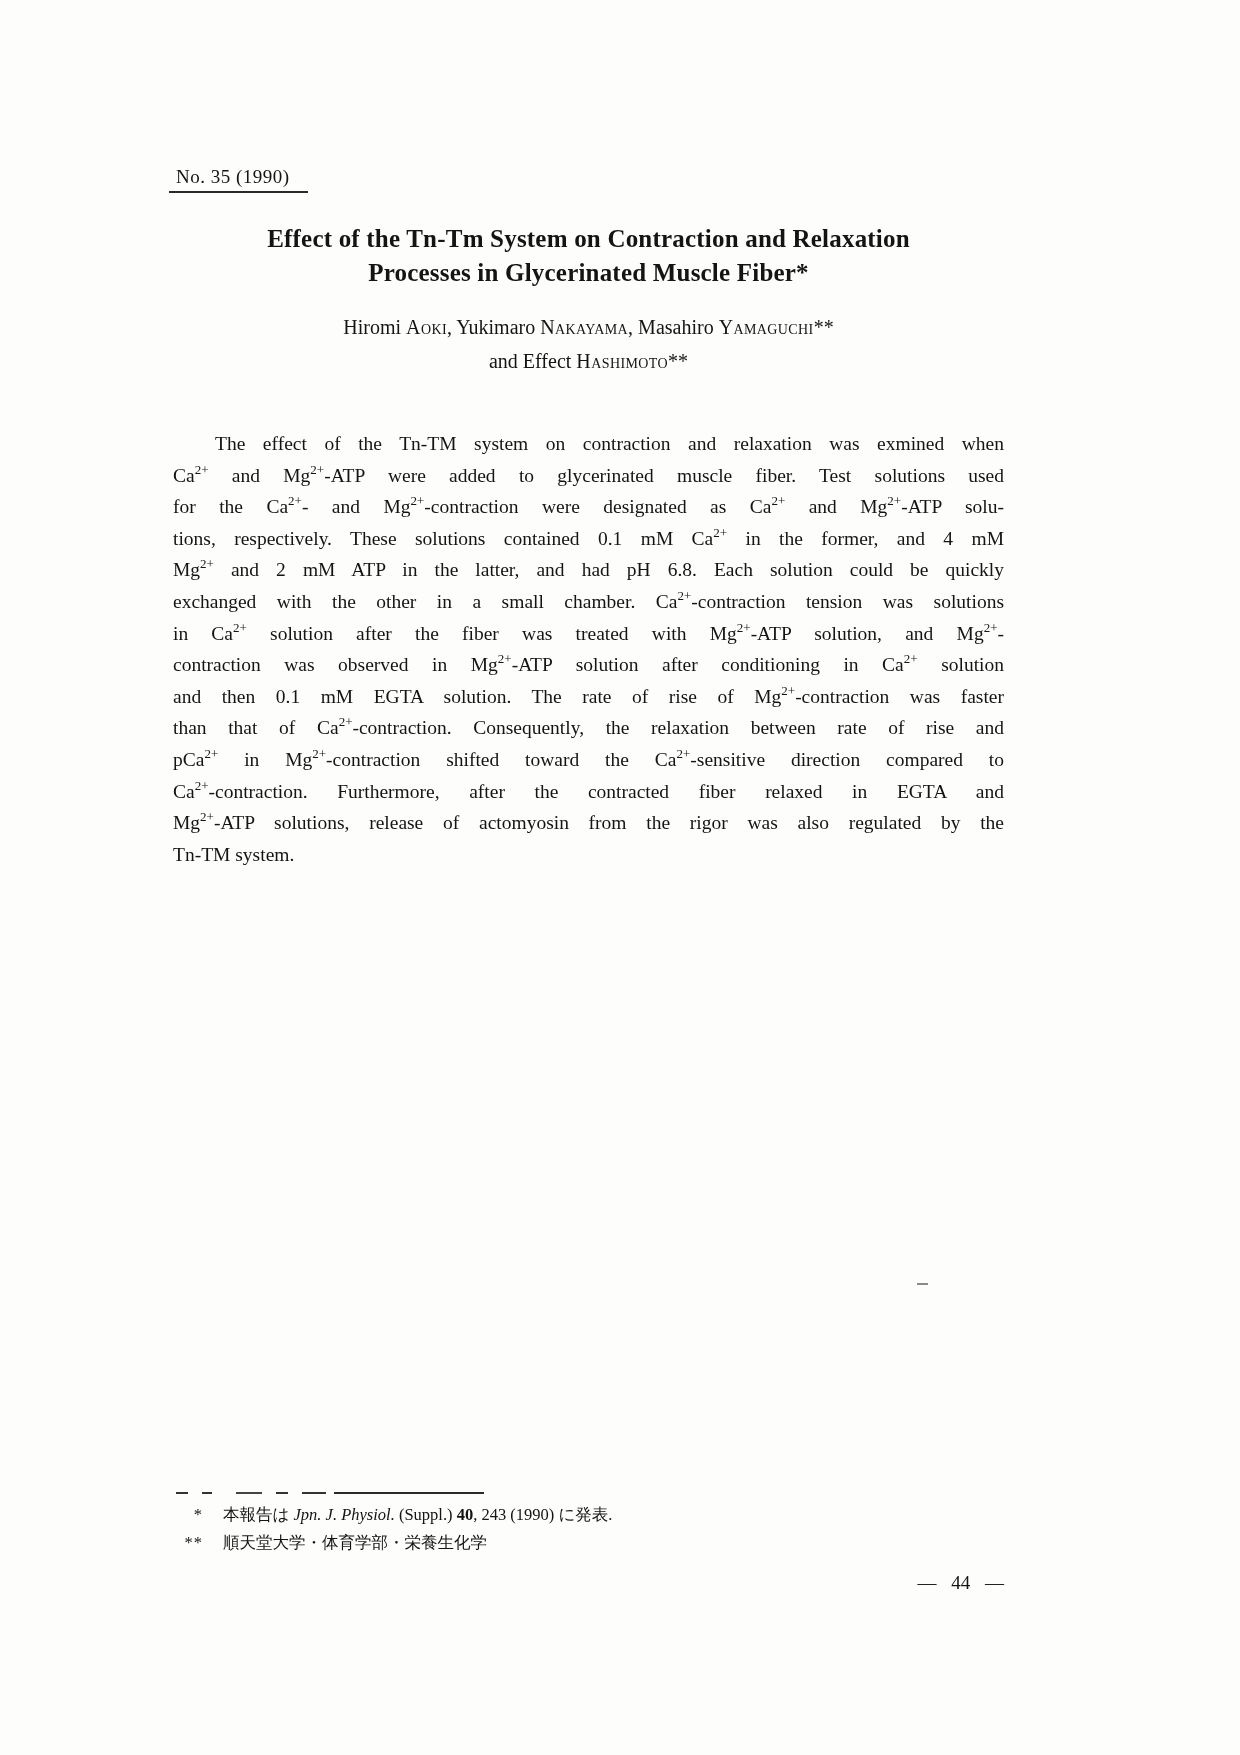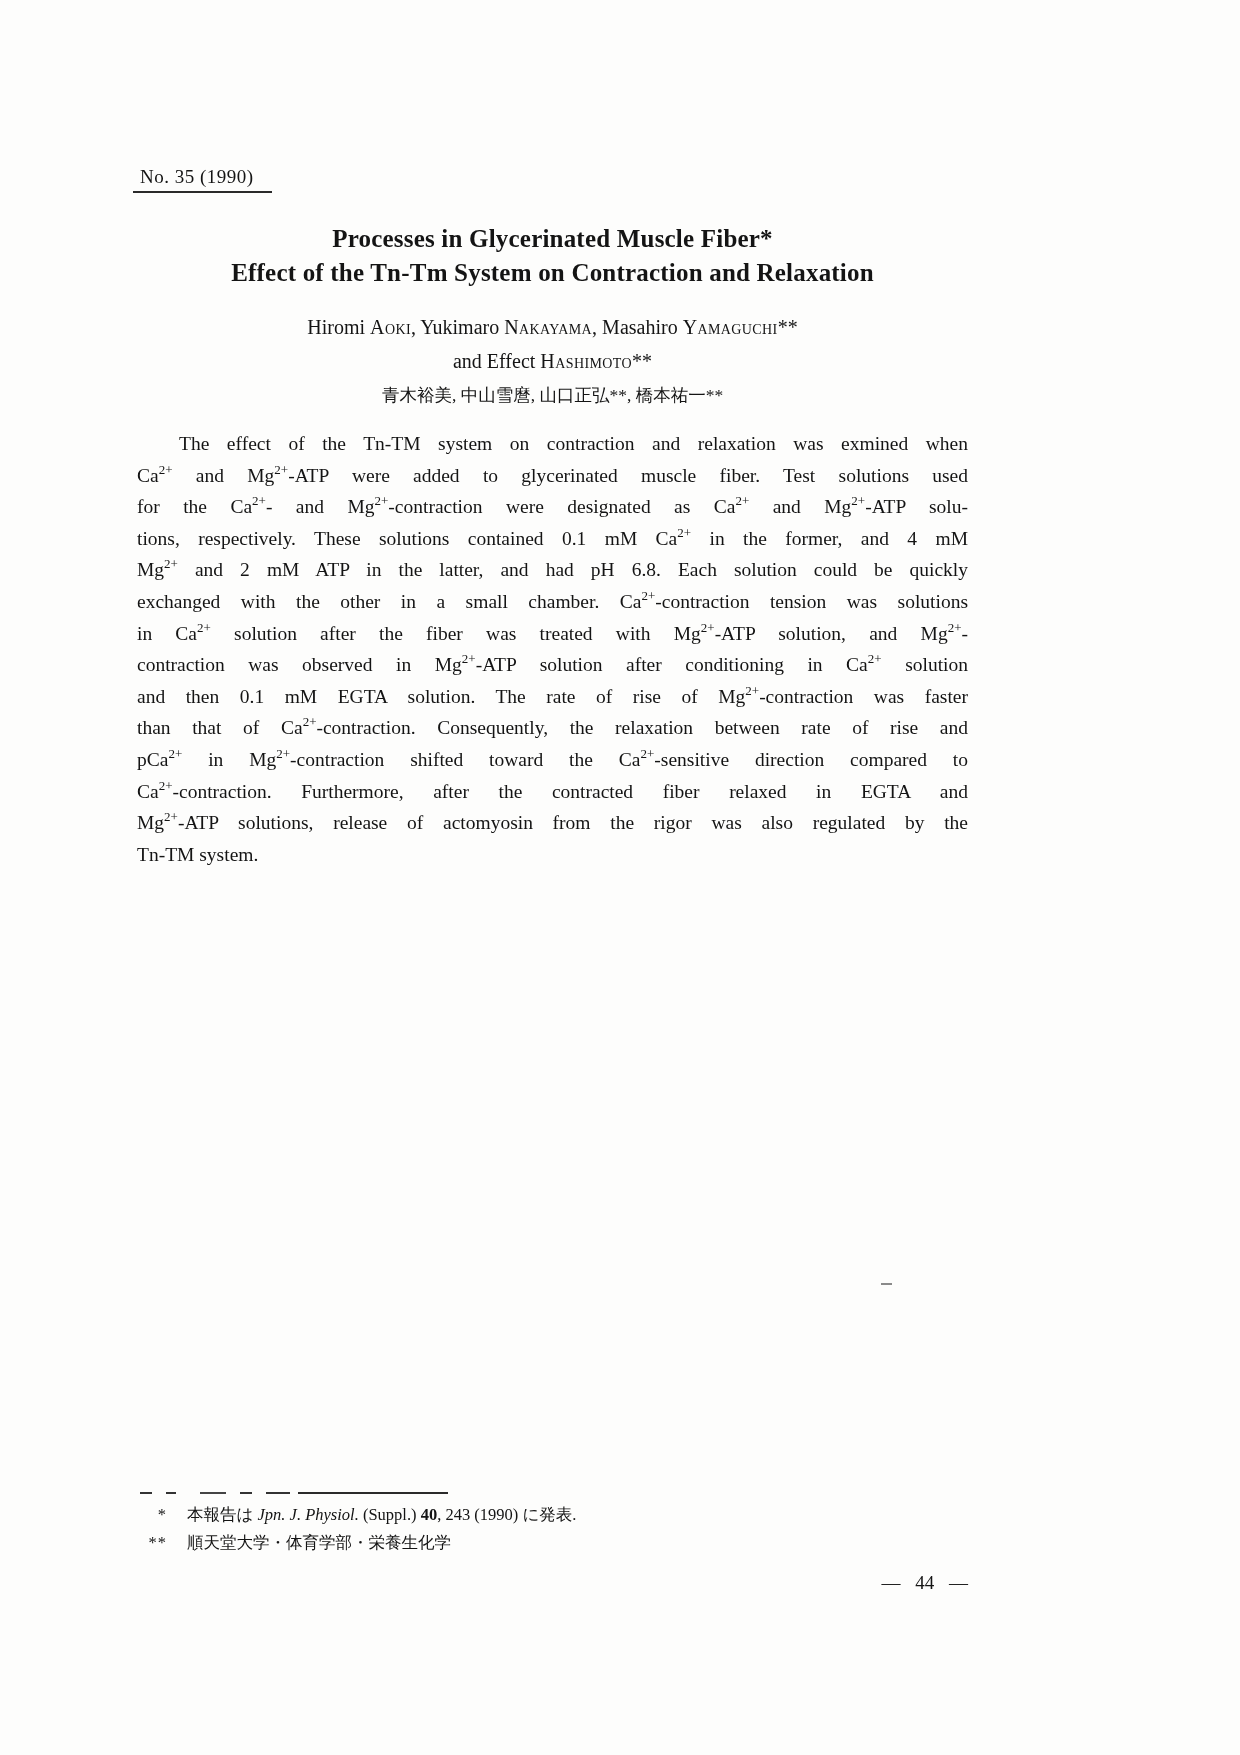--- a/index.html
+++ b/index.html
@@ -4,21 +4,21 @@
 <style>
   html,body{margin:0;padding:0;}
   body{
     width:1240px;height:1755px;
     background:#fdfdfc;
     position:relative;
     font-family:"Liberation Serif", serif;
     color:#141414;
     overflow:hidden;
   }
-  .page{position:absolute;inset:0;}
+  .page{position:absolute;inset:0;margin-left:36px;}
 
   .header-label{
     position:absolute;left:133px;top:166px;
     font-size:19px;
     padding:0 18px 3px 7px;
     border-bottom:2px solid #2a2a2a;
     letter-spacing:0.5px;
   }
 
   .content-col{position:absolute;left:137px;width:831px;}
@@ -72,30 +72,29 @@
   }
 </style>
 </head>
 <body>
 
 <div class="page">
 
   <span class="header-label">No. 35 (1990)</span>
 
   <div class="content-col title-block">
+      <div class="title-line first"><span>Effect of the Tn-Tm System on Contraction and Relaxation</span></div>
       <div class="title-line last"><span>Processes in Glycerinated Muscle Fiber*</span></div>
-      <div class="title-line first"><span>Effect of the Tn-Tm System on Contraction and Relaxation</span></div>
     </div>
 
   <div class="content-col authors-block">
       <div class="author-line first"><span>Hiromi </span><span class="s-sc">Aoki</span><span>, Yukimaro </span><span class="s-sc">Nakayama</span><span>, Masahiro </span><span class="s-sc">Yamaguchi</span><span>**</span></div>
       <div class="author-line last"><span>and Effect </span><span class="s-sc">Hashimoto</span><span>**</span></div>
     </div>
 
-  <div class="content-col byline-jp"><span>青木裕美, 中山雪麿, 山口正弘**, 橋本祐一**</span></div>
 
   <div class="content-col abstract-block">
       <div class="abs-line first"><span>The effect of the Tn-TM system on contraction and relaxation was exmined when</span></div>
       <div class="abs-line"><span>Ca</span><span class="s-sup">2+</span><span> and Mg</span><span class="s-sup">2+</span><span>-ATP were added to glycerinated muscle fiber. Test solutions used</span></div>
       <div class="abs-line"><span>for the Ca</span><span class="s-sup">2+</span><span>- and Mg</span><span class="s-sup">2+</span><span>-contraction were designated as Ca</span><span class="s-sup">2+</span><span> and Mg</span><span class="s-sup">2+</span><span>-ATP solu-</span></div>
       <div class="abs-line"><span>tions, respectively. These solutions contained 0.1 mM Ca</span><span class="s-sup">2+</span><span> in the former, and 4 mM</span></div>
       <div class="abs-line"><span>Mg</span><span class="s-sup">2+</span><span> and 2 mM ATP in the latter, and had pH 6.8. Each solution could be quickly</span></div>
       <div class="abs-line"><span>exchanged with the other in a small chamber. Ca</span><span class="s-sup">2+</span><span>-contraction tension was solutions</span></div>
       <div class="abs-line"><span>in Ca</span><span class="s-sup">2+</span><span> solution after the fiber was treated with Mg</span><span class="s-sup">2+</span><span>-ATP solution, and Mg</span><span class="s-sup">2+</span><span>-</span></div>
       <div class="abs-line"><span>contraction was observed in Mg</span><span class="s-sup">2+</span><span>-ATP solution after conditioning in Ca</span><span class="s-sup">2+</span><span> solution</span></div>

